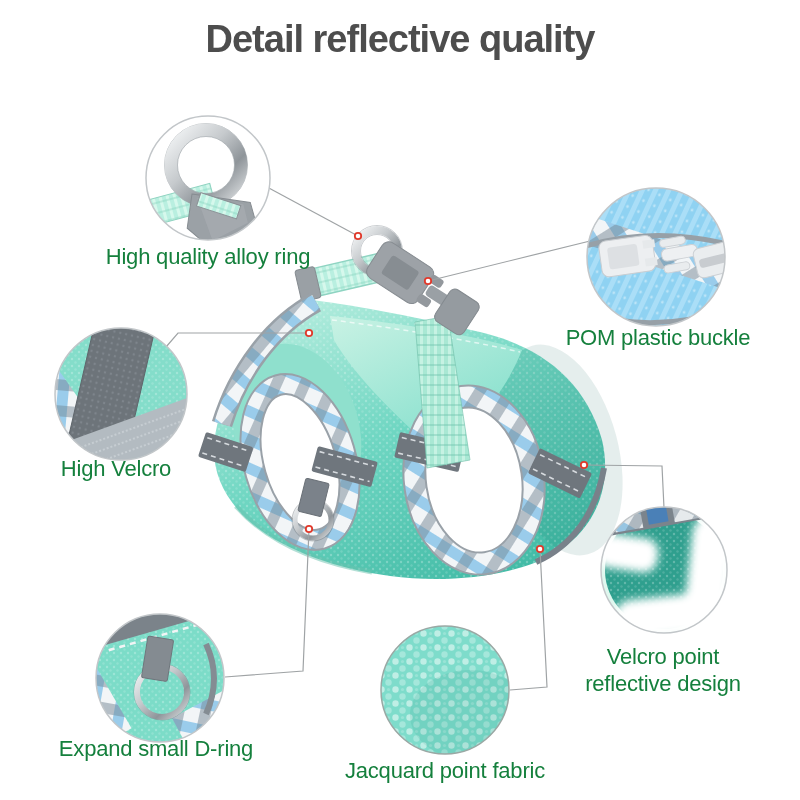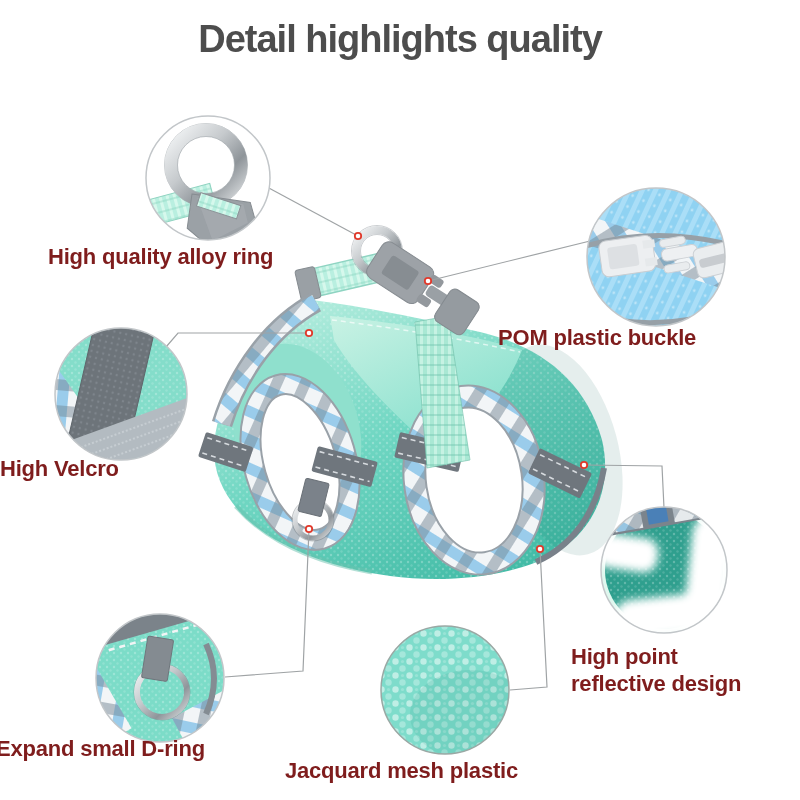--- a/index.html
+++ b/index.html
@@ -5,37 +5,37 @@
   html,body{margin:0;padding:0;background:#ffffff;}
   .stage{
     position:relative;width:800px;height:800px;background:#ffffff;overflow:hidden;
     font-family:"Liberation Sans", sans-serif;
   }
   .page-title{
     position:absolute;left:0;top:18px;width:800px;text-align:center;
     font-size:38px;font-weight:600;letter-spacing:-1px;color:#4d4d4d;margin:0;
   }
   .callout-label{
-    position:absolute;font-size:22px;letter-spacing:-0.2px;
-    color:#7f1d1d;line-height:27px;font-weight:bold;
+    position:absolute;text-align:center;font-size:22px;letter-spacing:-0.2px;
+    color:#15803d;line-height:27px;
   }
   .lbl-alloy   {left:48px;  top:243px; width:320px;}
   .lbl-pom     {left:498px; top:324px; width:320px;}
   .lbl-velcro  {left:0px;   top:455px; width:232px;}
   .lbl-reflect {left:571px; top:643px; width:184px;}
   .lbl-dring   {left:-4px;  top:735px; width:320px;}
   .lbl-mesh    {left:285px; top:757px; width:320px;}
   svg{position:absolute;left:0;top:0;}
 </style>
 </head>
 <body>
 
 <div class="stage">
 
-  <h1 class="page-title">Detail highlights quality</h1>
+  <h1 class="page-title">Detail reflective quality</h1>
 
   <svg width="800" height="800" viewBox="0 0 800 800" aria-hidden="true">
     <defs>
       <linearGradient id="bodyGrad" x1="0.2" y1="0" x2="0.85" y2="1">
         <stop offset="0" stop-color="#b5edde"></stop>
         <stop offset="0.45" stop-color="#6fd6c2"></stop>
         <stop offset="1" stop-color="#3db8a3"></stop>
       </linearGradient>
       <linearGradient id="chestGrad" x1="0" y1="0" x2="0.7" y2="1">
         <stop offset="0" stop-color="#c9f2e4"></stop>
@@ -329,17 +329,17 @@
         <circle cx="445" cy="690" r="64" fill="url(#meshBig)"></circle>
         <ellipse cx="470" cy="715" rx="60" ry="45" fill="rgba(30,140,120,0.12)"></ellipse>
       </g>
       <circle cx="445" cy="690" r="64" fill="none" stroke="#9aa8a4" stroke-width="1.5"></circle>
     </g>
   </svg>
 
   <div class="callout-label lbl-alloy">High quality alloy ring</div>
   <div class="callout-label lbl-pom">POM plastic buckle</div>
   <div class="callout-label lbl-velcro">High Velcro</div>
-  <div class="callout-label lbl-reflect">High point reflective design</div>
+  <div class="callout-label lbl-reflect">Velcro point reflective design</div>
   <div class="callout-label lbl-dring">Expand small D-ring</div>
-  <div class="callout-label lbl-mesh">Jacquard mesh plastic</div>
+  <div class="callout-label lbl-mesh">Jacquard point fabric</div>
 
 </div>
 
 </body></html>

